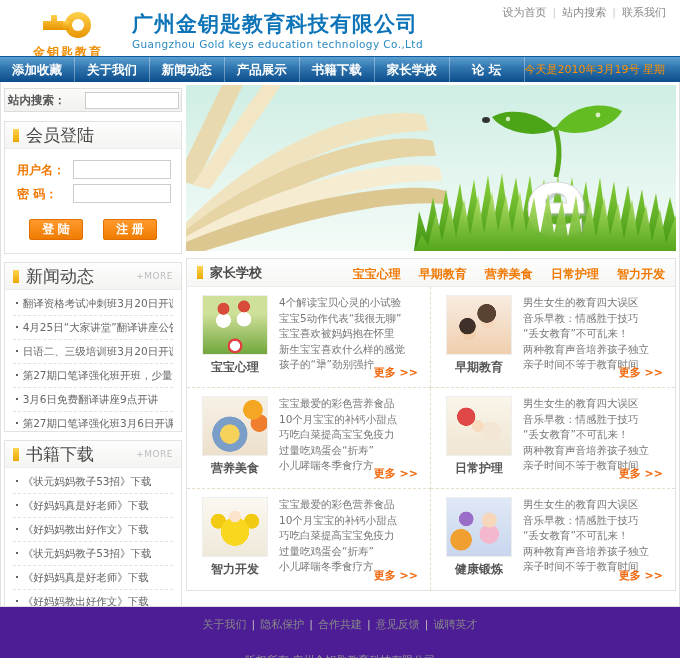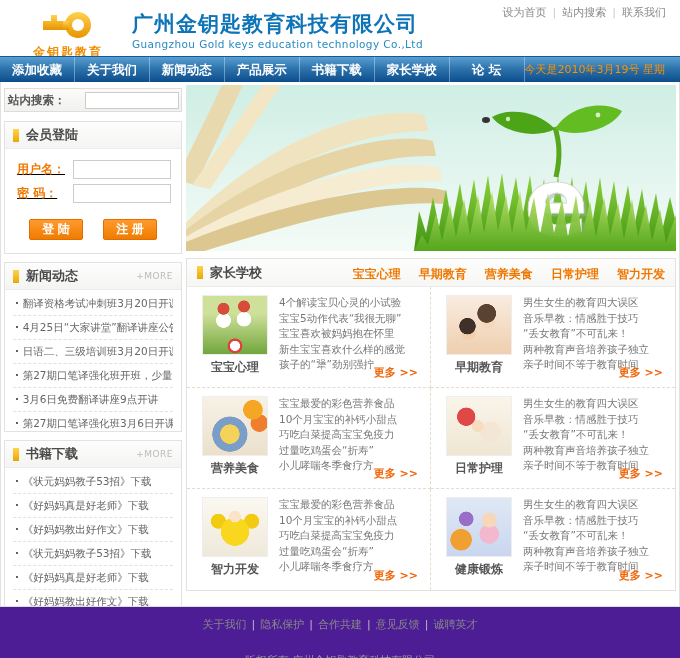--- a/index.html
+++ b/index.html
@@ -34,25 +34,25 @@
   .search-box{height:22px;border:1px solid #ddd;background:linear-gradient(#fbfbf9,#f1f1ee);
               display:flex;align-items:center;padding:0 3px;gap:19px;margin-bottom:9px;}
   .search-label{font-size:11.5px;font-weight:bold;color:#555;white-space:nowrap;}
   .search-input{width:88px;height:15px;border:1px solid #ccc;font-size:11px;padding:0 2px;}
   .search-btn{width:22px;height:18px;border:1px solid #e06f00;border-radius:2px;
               background:linear-gradient(#ff9a2e,#ef7c00);display:flex;align-items:center;justify-content:center;padding:0;}
   .panel{border:1px solid #e2e2e0;background:#fff;margin-bottom:8px;overflow:hidden;}
   .panel-header{height:26px;border-bottom:1px solid #ececec;display:flex;align-items:center;
                 padding:0 8px;background:linear-gradient(#fdfdfd,#f4f4f2);}
   .marker{width:6px;height:13px;background:linear-gradient(#ffd34d,#e9a800);margin-right:7px;}
-  .panel-title{font-size:13px;font-weight:bold;color:#4a4a4a;flex:1;}
+  .panel-title{font-size:17px;font-weight:normal;color:#4a4a4a;flex:1;}
   .more-link{font-size:9px;color:#bbb;letter-spacing:0.5px;}
   .login-panel{height:131px;}
   .login-body{padding:6px 8px 0;}
-  .field{display:flex;align-items:center;margin:5px 0 5px 4px;text-decoration:underline;}
+  .field{display:flex;align-items:flex-end;margin:5px 0 5px 4px;}
   .field label{color:#f07800;font-weight:bold;font-size:12px;width:56px;}
   .field input{width:92px;height:15px;border:1px solid #ccc;font-size:11px;}
   .login-aux{display:flex;align-items:center;font-size:10.5px;margin:5px 0 6px 16px;}
   .checkbox{width:9px;height:9px;border:1px solid #999;background:#fff;margin-right:4px;flex:none;}
   .remember{color:#f07800;}
   .forgot{color:#f07800;font-weight:bold;margin-left:16px;}
   .login-buttons{display:flex;gap:20px;justify-content:center;margin-top:16px;}
   .btn-orange{width:54px;height:21px;background:linear-gradient(#ff9a2e,#ef7c00);color:#fff;
               font-size:12px;font-weight:bold;border:1px solid #e06f00;border-radius:2px;
               line-height:19px;text-align:center;padding:0;}

